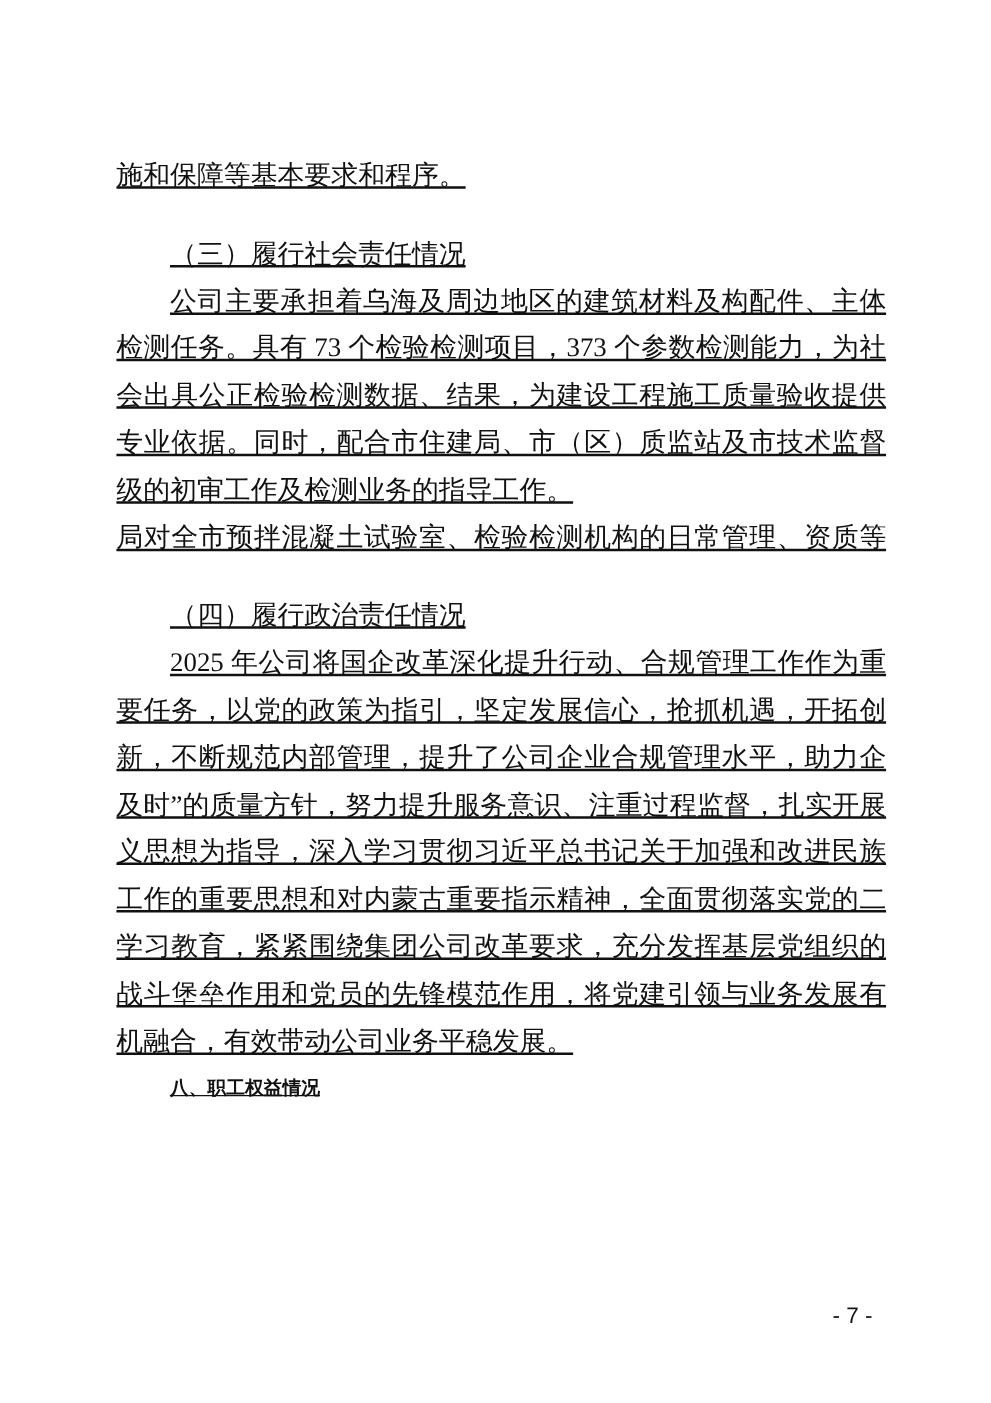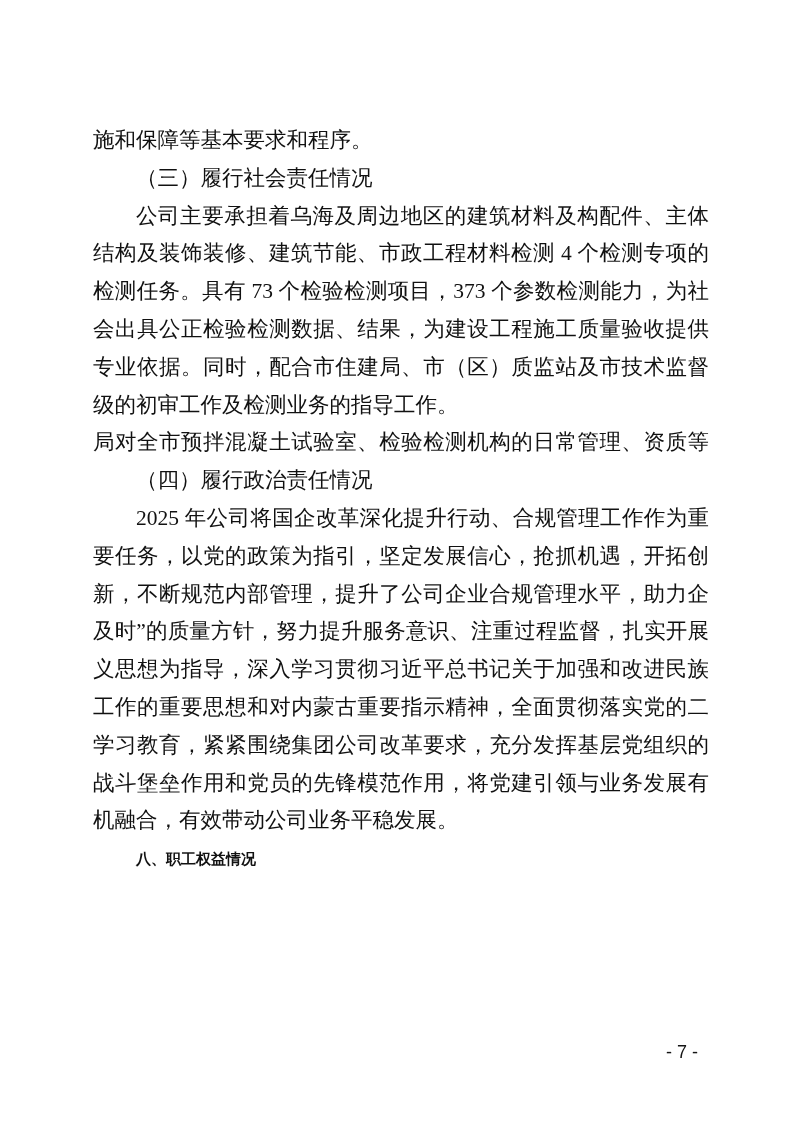--- a/index.html
+++ b/index.html
@@ -22,32 +22,34 @@
     top: 122px;
     width: 616px;
   }
   .line {
     font-size: 21.5px;
     line-height: 37.8px;
     height: 37.8px;
     overflow: hidden;
     text-align: left;
     font-kerning: none;
+    text-decoration: underline;
   }
   .line.jl {
     text-align: justify;
     text-align-last: justify;
     -moz-text-align-last: justify;
     text-justify: inter-character;
   }
   .line.indent {
     text-indent: 43px;
   }
   .style-kai {
     font-family: "Liberation Serif", serif;
+    margin-top: 25px;
   }
   .style-hei {
     font-family: "Liberation Sans", sans-serif;
     font-weight: 700;
     font-size: 15px;
   }
   .page-number {
     position: absolute;
     top: 1041px;
     right: 95px;
@@ -58,21 +60,20 @@
   }
 </style>
 </head>
 <body>
 
 <div class="page">
   <div class="content" id="doc-content">
       <div class="line style-body">施和保障等基本要求和程序。</div>
       <div class="line style-kai indent">（三）履行社会责任情况</div>
       <div class="line style-body indent jl">公司主要承担着乌海及周边地区的建筑材料及构配件、主体</div>
-      <div class="line style-body jl">结构及装饰装修、建筑节能、市政工程材料检测 4 个检测专项的</div>
       <div class="line style-body jl">检测任务。具有 73 个检验检测项目，373 个参数检测能力，为社</div>
       <div class="line style-body jl">会出具公正检验检测数据、结果，为建设工程施工质量验收提供</div>
       <div class="line style-body jl">专业依据。同时，配合市住建局、市（区）质监站及市技术监督</div>
       <div class="line style-body">级的初审工作及检测业务的指导工作。</div>
       <div class="line style-body jl">局对全市预拌混凝土试验室、检验检测机构的日常管理、资质等</div>
       <div class="line style-kai indent">（四）履行政治责任情况</div>
       <div class="line style-body indent jl">2025 年公司将国企改革深化提升行动、合规管理工作作为重</div>
       <div class="line style-body jl">要任务，以党的政策为指引，坚定发展信心，抢抓机遇，开拓创</div>
       <div class="line style-body jl">新，不断规范内部管理，提升了公司企业合规管理水平，助力企</div>
       <div class="line style-body jl">及时”的质量方针，努力提升服务意识、注重过程监督，扎实开展</div>

